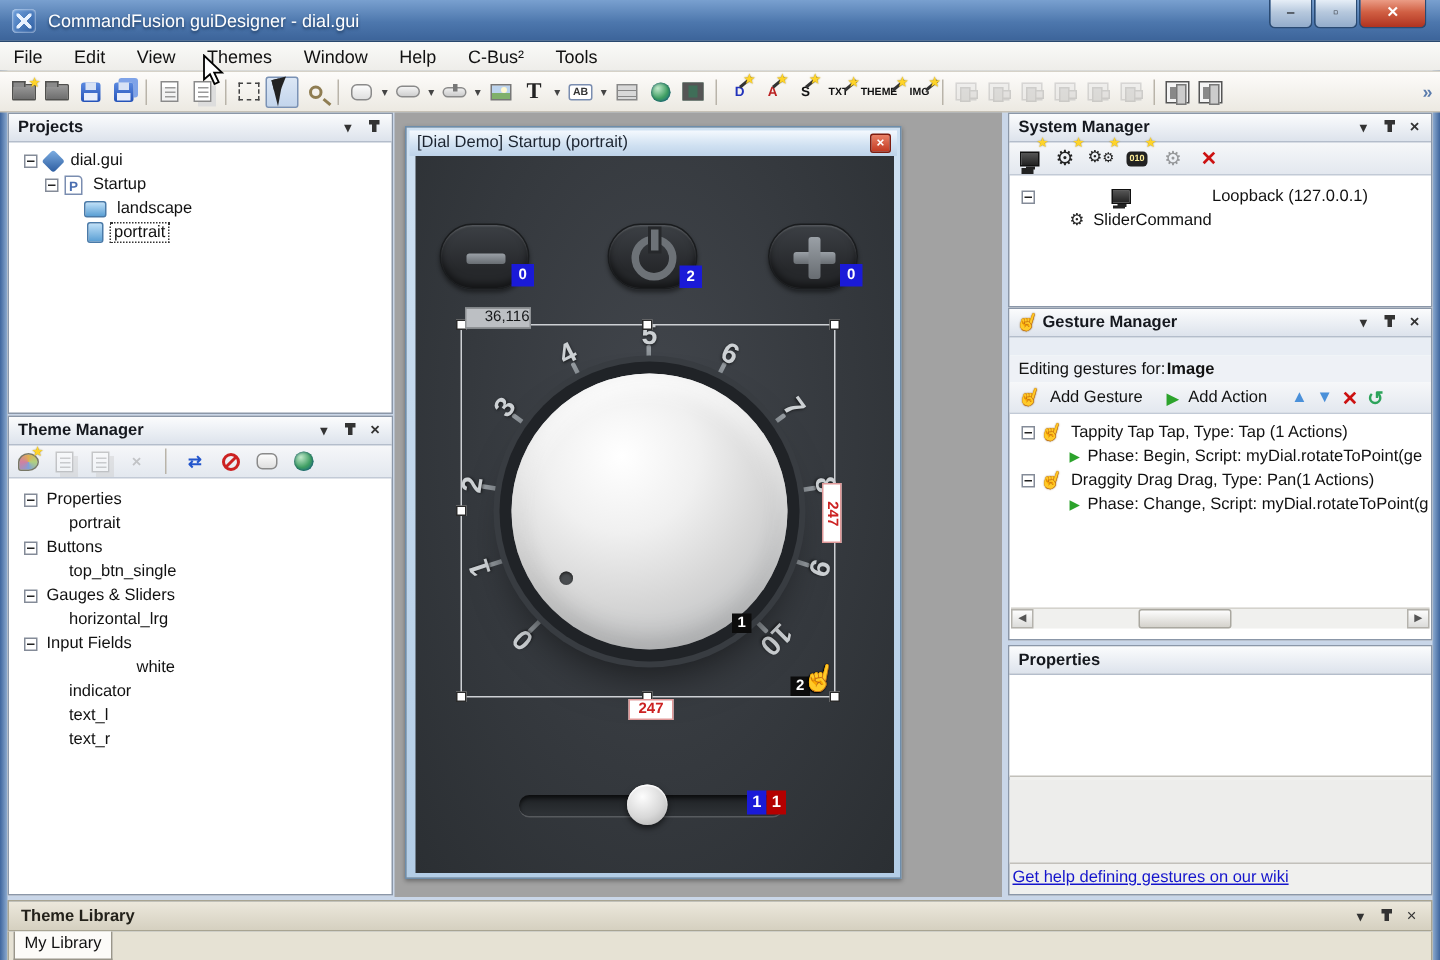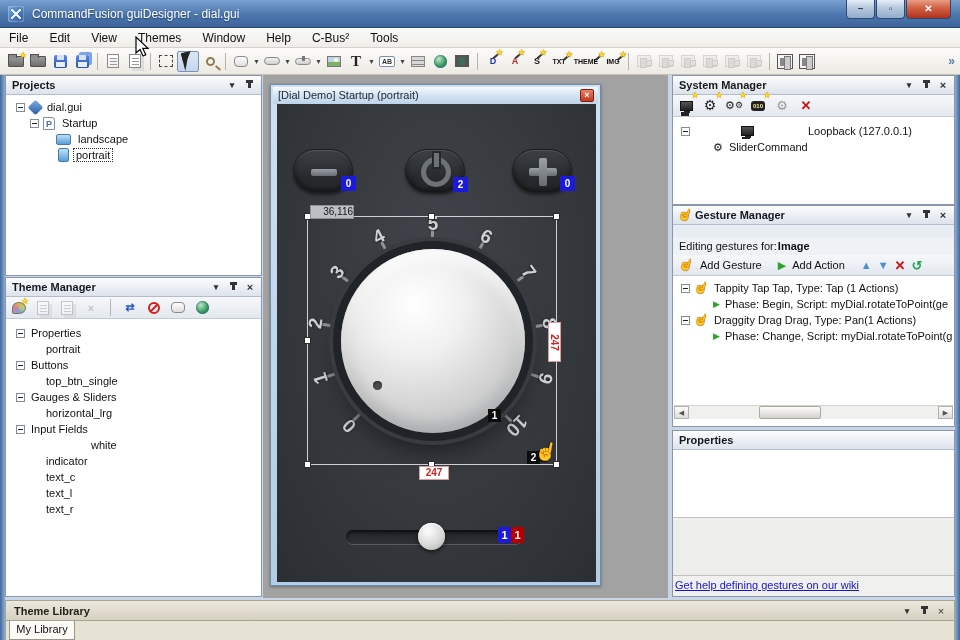--- a/index.html
+++ b/index.html
@@ -372,23 +372,20 @@
         <span class="expander"></span>
         <span class="tlabel">Input Fields</span>
       </div>
       <div class="trow" style="padding-left:38px;margin-left:45px;">
         <span class="tlabel">white</span>
       </div>
       <div class="trow" style="padding-left:38px;">
         <span class="tlabel">indicator</span>
       </div>
       <div class="trow" style="padding-left:38px;">
-        <span class="tlabel">text_c</span>
-      </div>
-      <div class="trow" style="padding-left:38px;">
         <span class="tlabel">text_l</span>
       </div>
       <div class="trow" style="padding-left:38px;">
         <span class="tlabel">text_r</span>
       </div>
     </div>
   </div>
 
   <div class="abs canvas">
     <div class="device">

